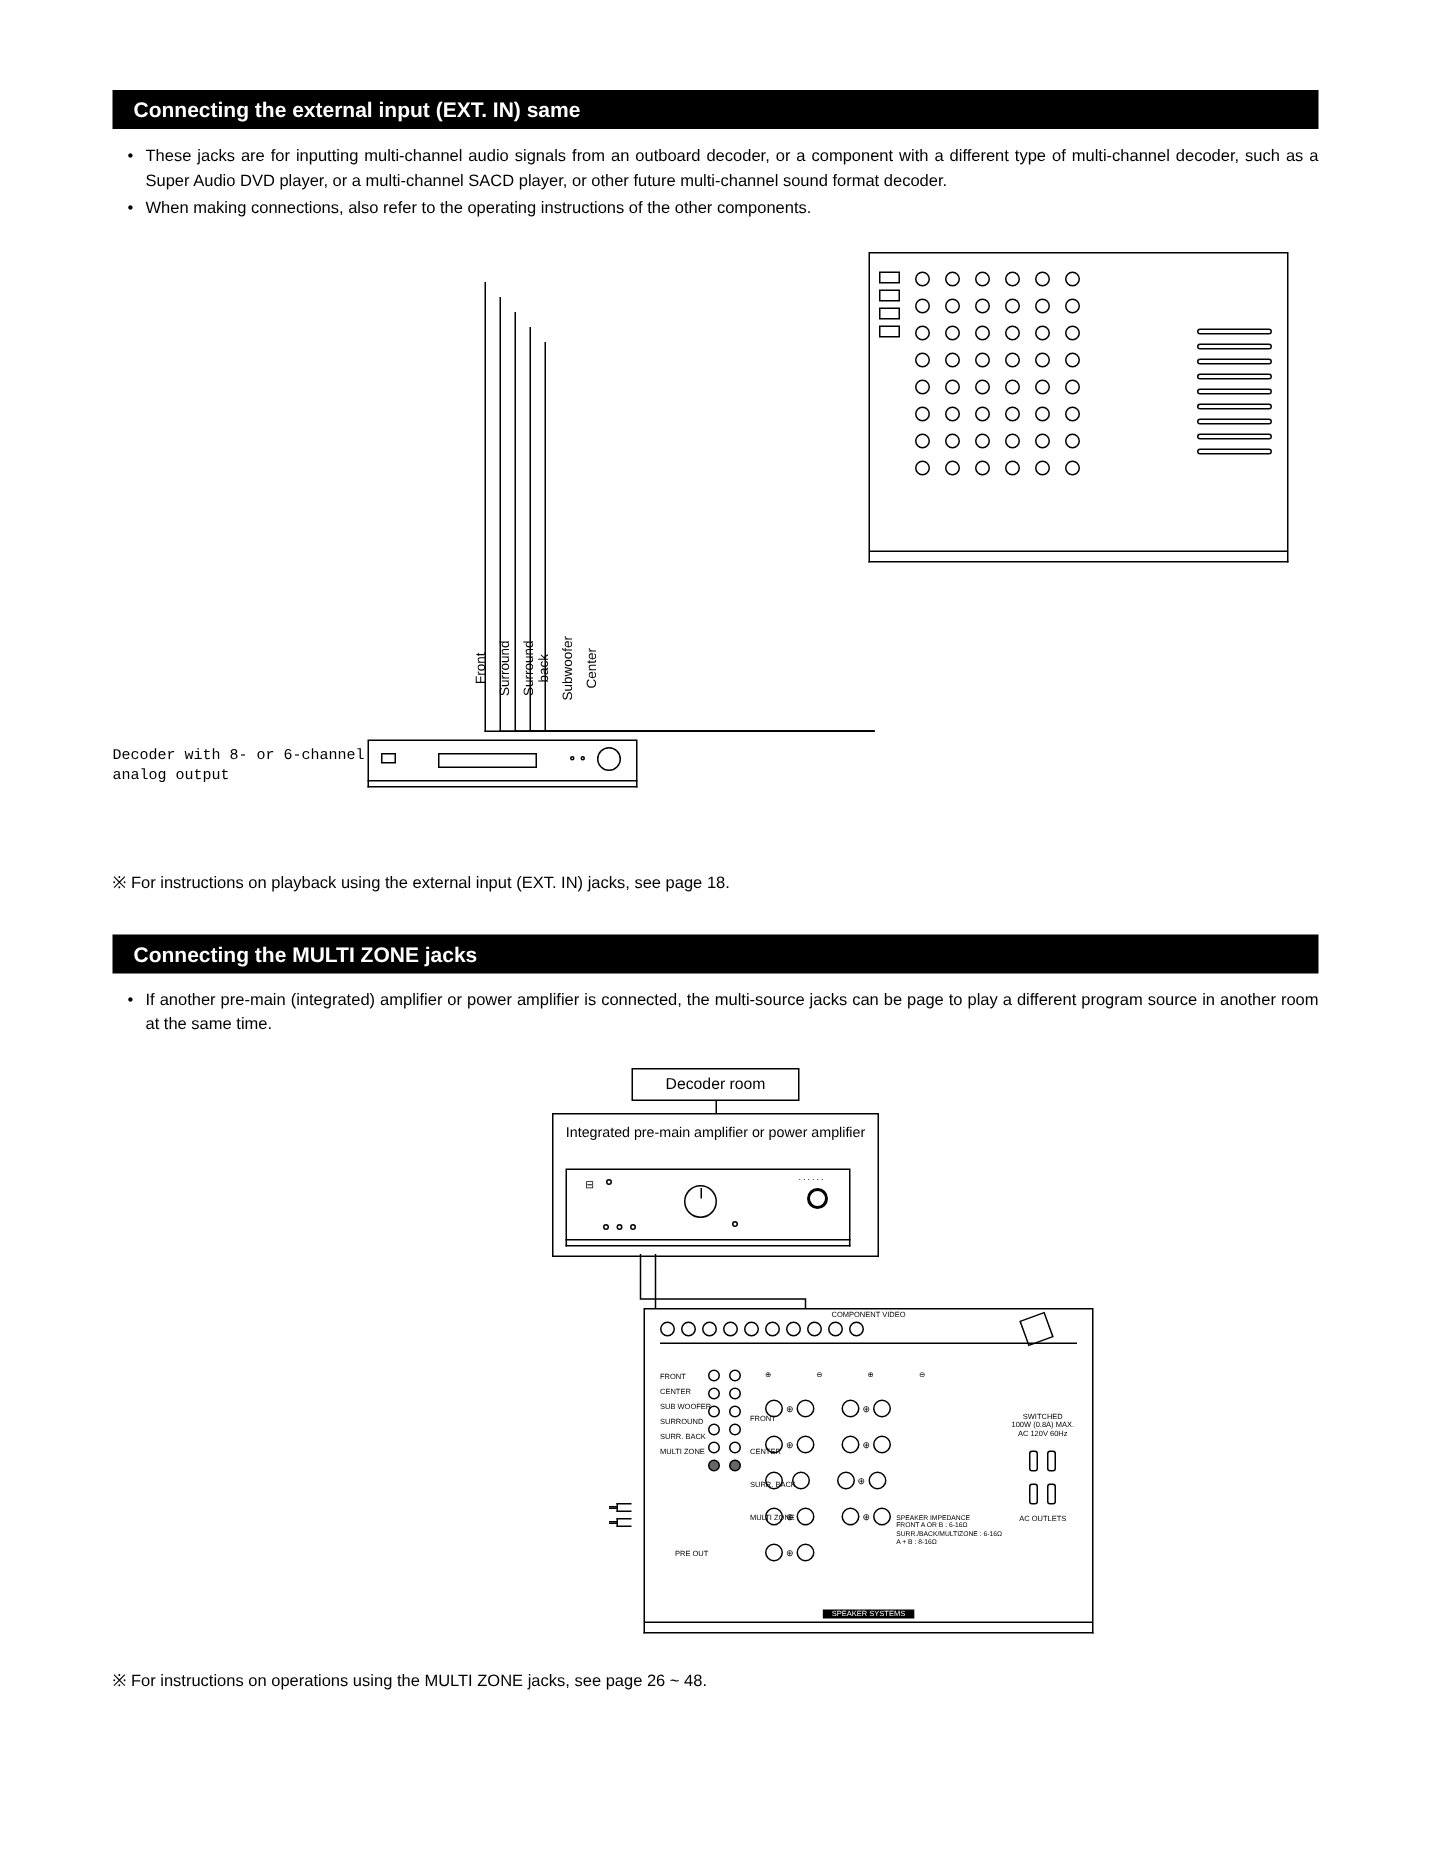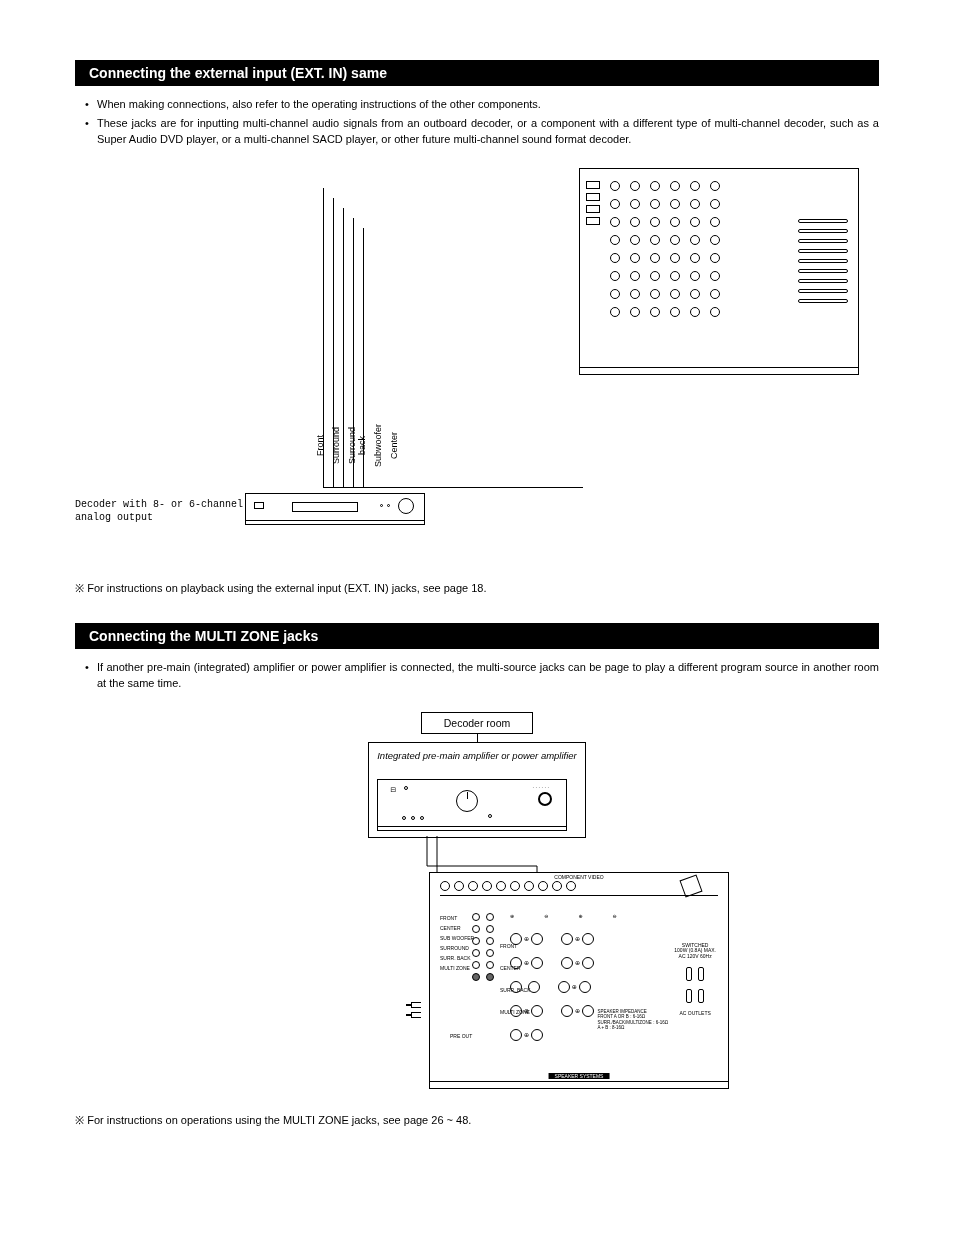--- a/index.html
+++ b/index.html
@@ -104,21 +104,20 @@
     font-size:10.5px;
     display:inline-block;
     background:#fff;
     position:relative;
     z-index:2;
   }
   .amp-caption{
     font-size:9.5px;
     text-align:center;
     margin:4px 0 18px;
-    font-style:italic;
   }
   .amp-box{
     width:190px;
     border:1px solid #000;
     position:relative;
     height:48px;
     background:#fff;
   }
   .amp-box::after{
     content:"";
@@ -241,22 +240,22 @@
     transform:rotate(-20deg);
   }
 
 </style>
 </head>
 <body>
 
 <div class="section-header">Connecting the external input (EXT. IN) same</div>
 
 <ul class="bullets">
+  <li>These jacks are for inputting multi-channel audio signals from an outboard decoder, or a component with a different type of multi-channel decoder, such as a Super Audio DVD player, or a multi-channel SACD player, or other future multi-channel sound format decoder.</li>
   <li>When making connections, also refer to the operating instructions of the other components.</li>
-  <li>These jacks are for inputting multi-channel audio signals from an outboard decoder, or a component with a different type of multi-channel decoder, such as a Super Audio DVD player, or a multi-channel SACD player, or other future multi-channel sound format decoder.</li>
 </ul>
 
 <div class="diagram-zone" style="height:400px;">
   <div class="caption-left" style="top:330px;font-family:Liberation Mono, monospace;">Decoder with 8- or 6-channel analog output</div>
 
   <div class="diagram1-stage">
 
     <div class="recv1">
       <div class="side">
           <span></span>

